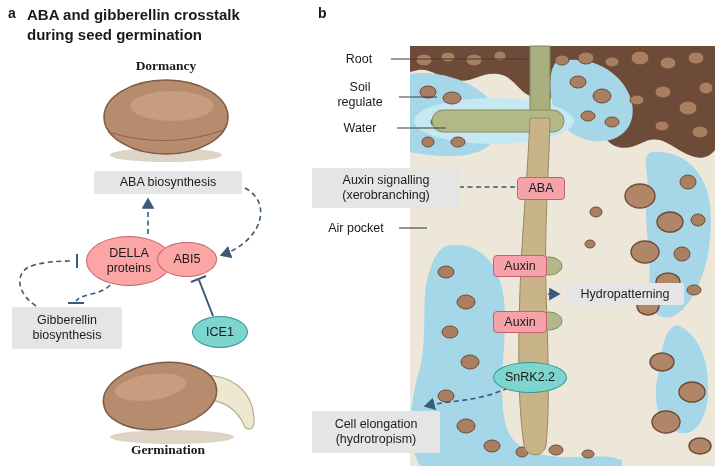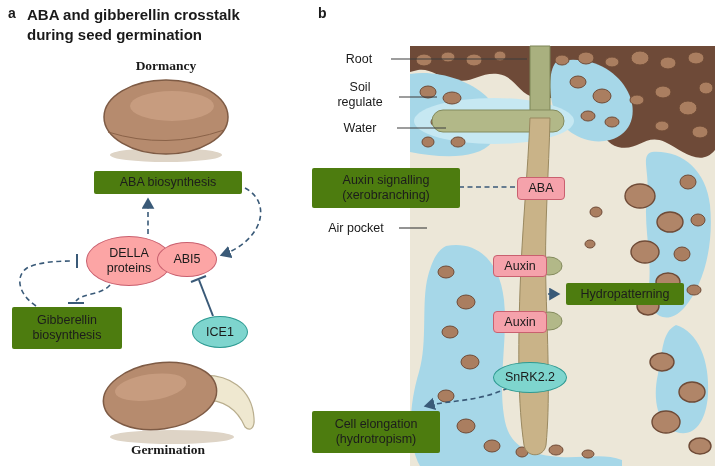--- a/index.html
+++ b/index.html
@@ -4,21 +4,21 @@
 <style>
   html,body{margin:0;padding:0;background:#fff;}
   body{font-family:"Liberation Sans", sans-serif; color:#1a1a1a;}
   #canvas{position:relative;width:720px;height:471px;background:#fff;overflow:hidden;}
   #art{position:absolute;left:0;top:0;z-index:0;}
   .title{position:absolute;z-index:2;font-weight:bold;font-size:15px;line-height:1.3;}
   .panelletter{position:absolute;z-index:2;font-weight:bold;font-size:14px;}
   .biglabel{position:absolute;z-index:2;font-weight:bold;font-size:13.5px;text-align:center;font-family:Liberation Serif, serif;}
   .box{position:absolute;z-index:2;display:flex;align-items:center;justify-content:center;
        text-align:center;font-size:12.5px;line-height:1.18;}
-  .beige{background:#4d7c0f;color:#1c1c1c;border-radius:2px;}
+  .beige{background:#e5e5e5;color:#1c1c1c;border-radius:2px;}
   .pinkbox{background:#f5a2ab;border:1.2px solid #c9606f;border-radius:4px;}
   .arf7border{border:2px solid #8f3a45;border-radius:4px;}
   .ellipse{border-radius:50%;}
   .pinkell{background:#fca5a5;border:1.5px solid #c9606f;}
   .tealell{background:#7ed5ce;border:1.5px solid #2d9a92;}
   .ptr{position:absolute;z-index:2;font-size:12.5px;line-height:1.2;}
   .right{text-align:center;}
 </style>
 </head>
 <body>

